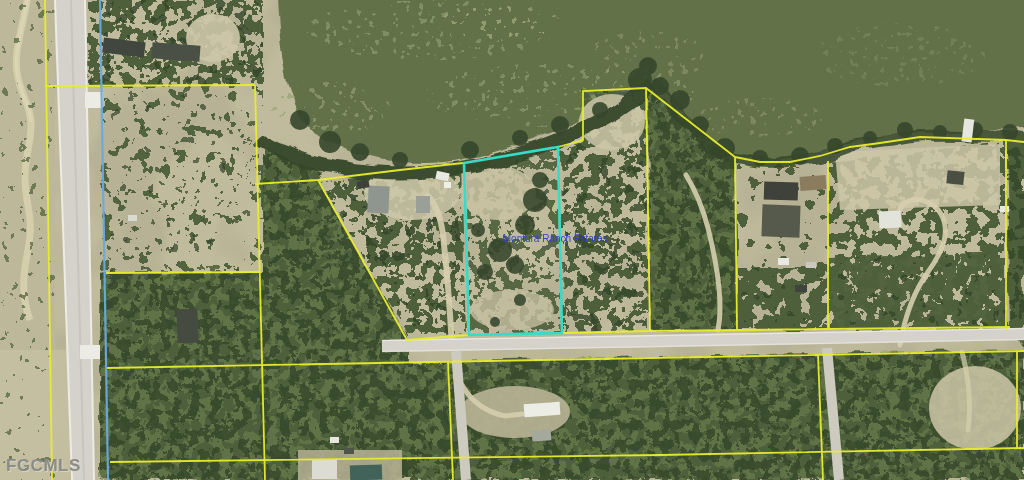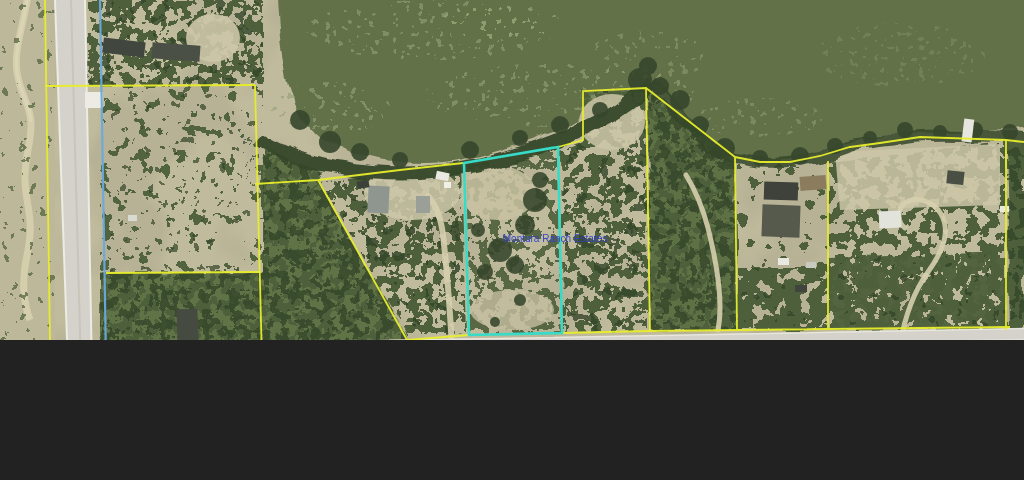--- a/index.html
+++ b/index.html
@@ -4,21 +4,21 @@
 <style>
   :root{
     --land:#b7b295; --land-light:#cdc7a8; --dirt:#d6cfae;
     --water:#64714a; --algae:#95a274;
     --tree-dark:#36462c; --tree-mid:#4d5f3a; --tree-light:#6f8450;
     --road:#d4d2ca; --road-edge:#ecebe4;
     --parcel-line:#e8ee2b; --boundary-blue:#68aadd; --highlight:#37dcc9;
     --label-blue:#2f3fd0; --watermark:#8b8b87;
   }
   html,body{margin:0;padding:0;background:#222;}
-  .stage{width:1024px;height:340px;position:relative;overflow:hidden;
+  .stage{width:1024px;height:480px;position:relative;overflow:hidden;
          font-family:"Liberation Sans",sans-serif;}
   svg{display:block;}
   text{font-family:"Liberation Sans",sans-serif;}
 </style>
 </head>
 <body>
 
 <div class="stage">
 <svg width="1024" height="480" viewBox="0 0 1024 480">
   <defs>

